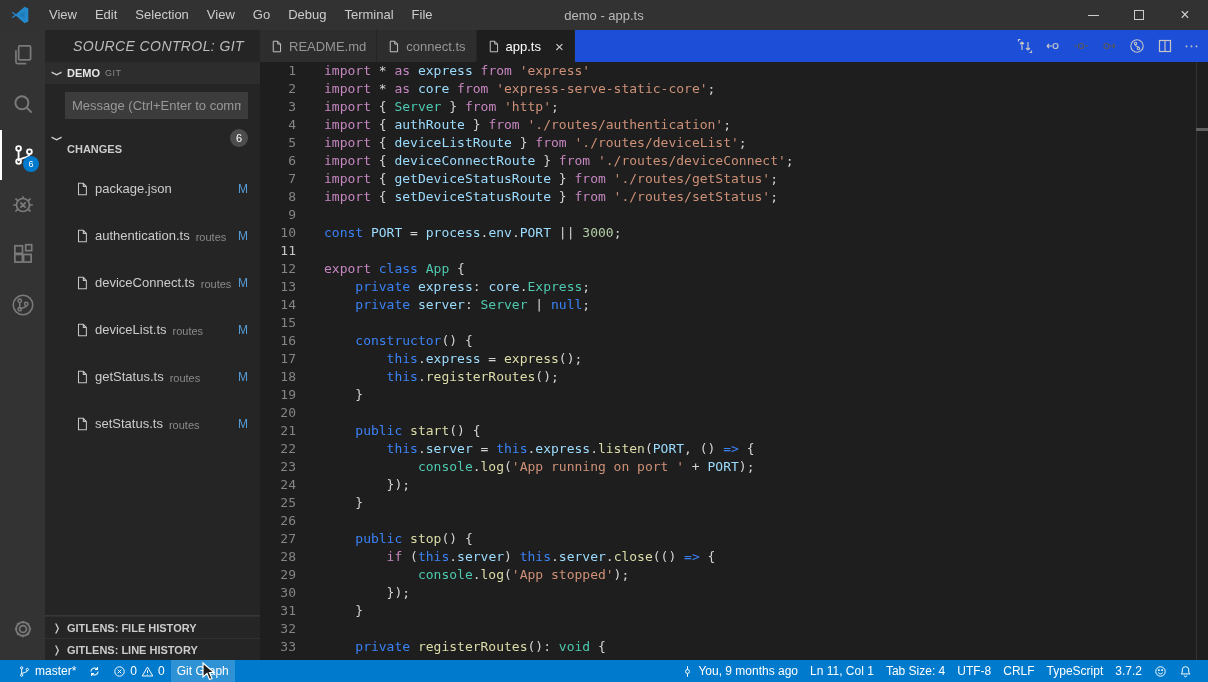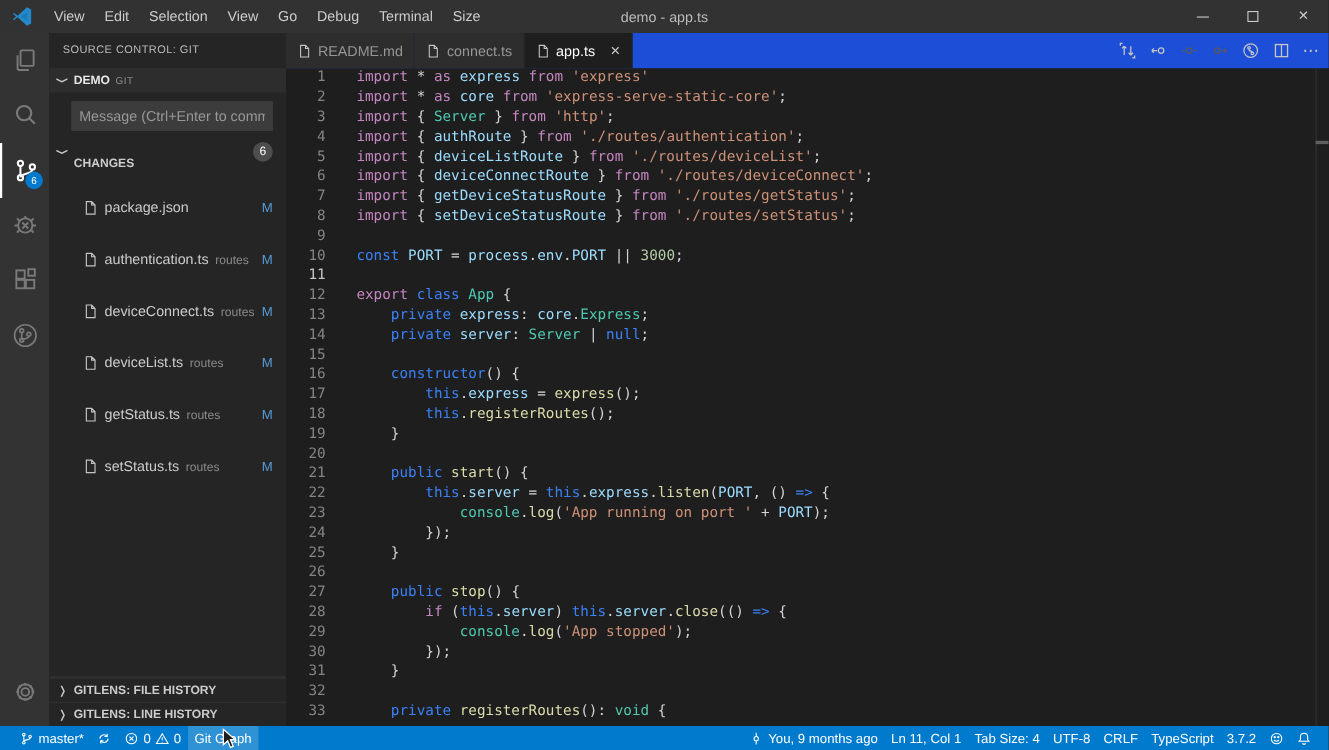--- a/index.html
+++ b/index.html
@@ -29,21 +29,21 @@
              color:#7a7a7a; position:relative; }
   .ab-item.active { color:#ffffff; border-left:2px solid #ffffff; }
   .ab-item svg { width:26px; height:26px; }
   .ab-badge { position:absolute; right:6px; bottom:8px; min-width:16px; height:16px; border-radius:9px;
               background:#007acc; color:#ffffff; font-size:9px; display:flex; align-items:center;
               justify-content:center; padding:0 3px; }
   .ab-bottom { margin-top:auto; margin-bottom:6px; }
 
   
   .sidebar { width:215px; background:#252526; flex:none; display:flex; flex-direction:column; font-size:13px; }
-  .sidebar-title { height:32px; line-height:32px; padding-left:12px; font-size:10px; color:#bbbbbb; letter-spacing:.4px; }
+  .sidebar-title { height:32px; line-height:32px; padding-left:28px; font-size:14px; color:#bbbbbb; letter-spacing:.4px;font-style:italic; }
   .repo-row { height:22px; display:flex; align-items:center; padding-left:4px; background:#2d2d2e; }
   .chev { width:16px; text-align:center; color:#cccccc; font-size:10px; flex:none; display:inline-block; }
   .chev.down { transform:rotate(90deg); }
   .repo-name { font-weight:bold; font-size:11px; color:#e7e7e7; margin-left:2px; }
   .repo-type { font-size:9px; color:#8a8a8a; margin-left:5px; letter-spacing:.5px; }
   .commit-input { margin:8px 12px 8px 20px; height:27px; background:#3c3c3c; border:1px solid #3c3c3c;
                   color:#cccccc; font-size:13px; padding:0 6px; outline:none; width:183px;
                   font-family:"Liberation Sans", sans-serif; }
   .commit-input::placeholder { color:#989898; }
   .section-row { height:22px; display:flex; align-items:center; padding-left:4px; }
@@ -117,21 +117,21 @@
     <path fill="#1b6fa8" d="M17.5 7.5 v9 L11 12 Z" opacity="0.6"></path>
   </svg>
   <div class="menus">
       <div class="menu-item">View</div>
       <div class="menu-item">Edit</div>
       <div class="menu-item">Selection</div>
       <div class="menu-item">View</div>
       <div class="menu-item">Go</div>
       <div class="menu-item">Debug</div>
       <div class="menu-item">Terminal</div>
-      <div class="menu-item">Size</div>
+      <div class="menu-item">File</div>
     </div>
   <div class="window-title">demo - app.ts</div>
   <div class="window-controls">
     <div class="wc-btn">
         <div class="wc-min-glyph"></div>
       </div>
     <div class="wc-btn">
         <div class="wc-max-glyph"></div>
       </div>
     <div class="wc-btn">

